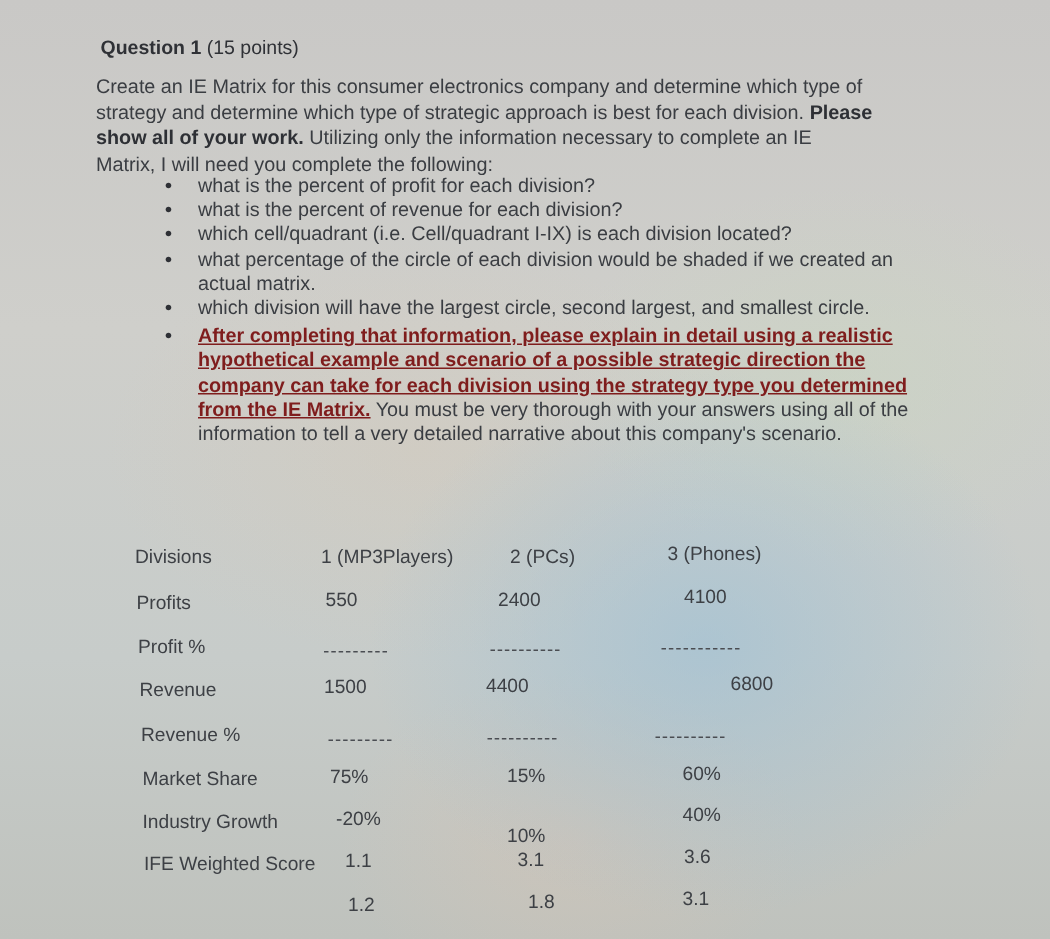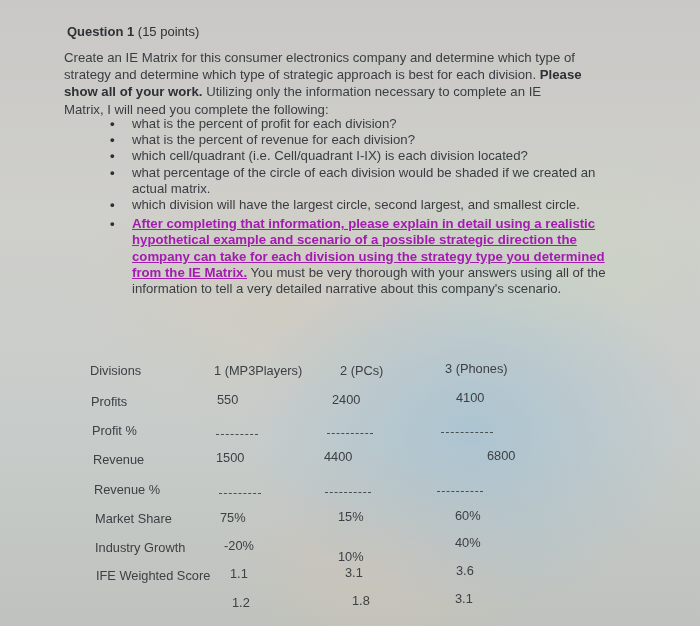--- a/index.html
+++ b/index.html
@@ -66,21 +66,21 @@
       position: absolute;
       left: 0;
       top: 0;
       font-weight: bold;
       color: #2e3035;
     }
     .bullets li.spaced { margin-top: 3px; }
     .u-bold {
       font-weight: bold;
       text-decoration: underline;
-      color: #a21caf;
+      color: #7f1d1d;
     }
     .table {
       position: absolute;
       left: 0;
       top: 0;
       width: 700px;
       height: 626px;
     }
     .cell {
       position: absolute;

